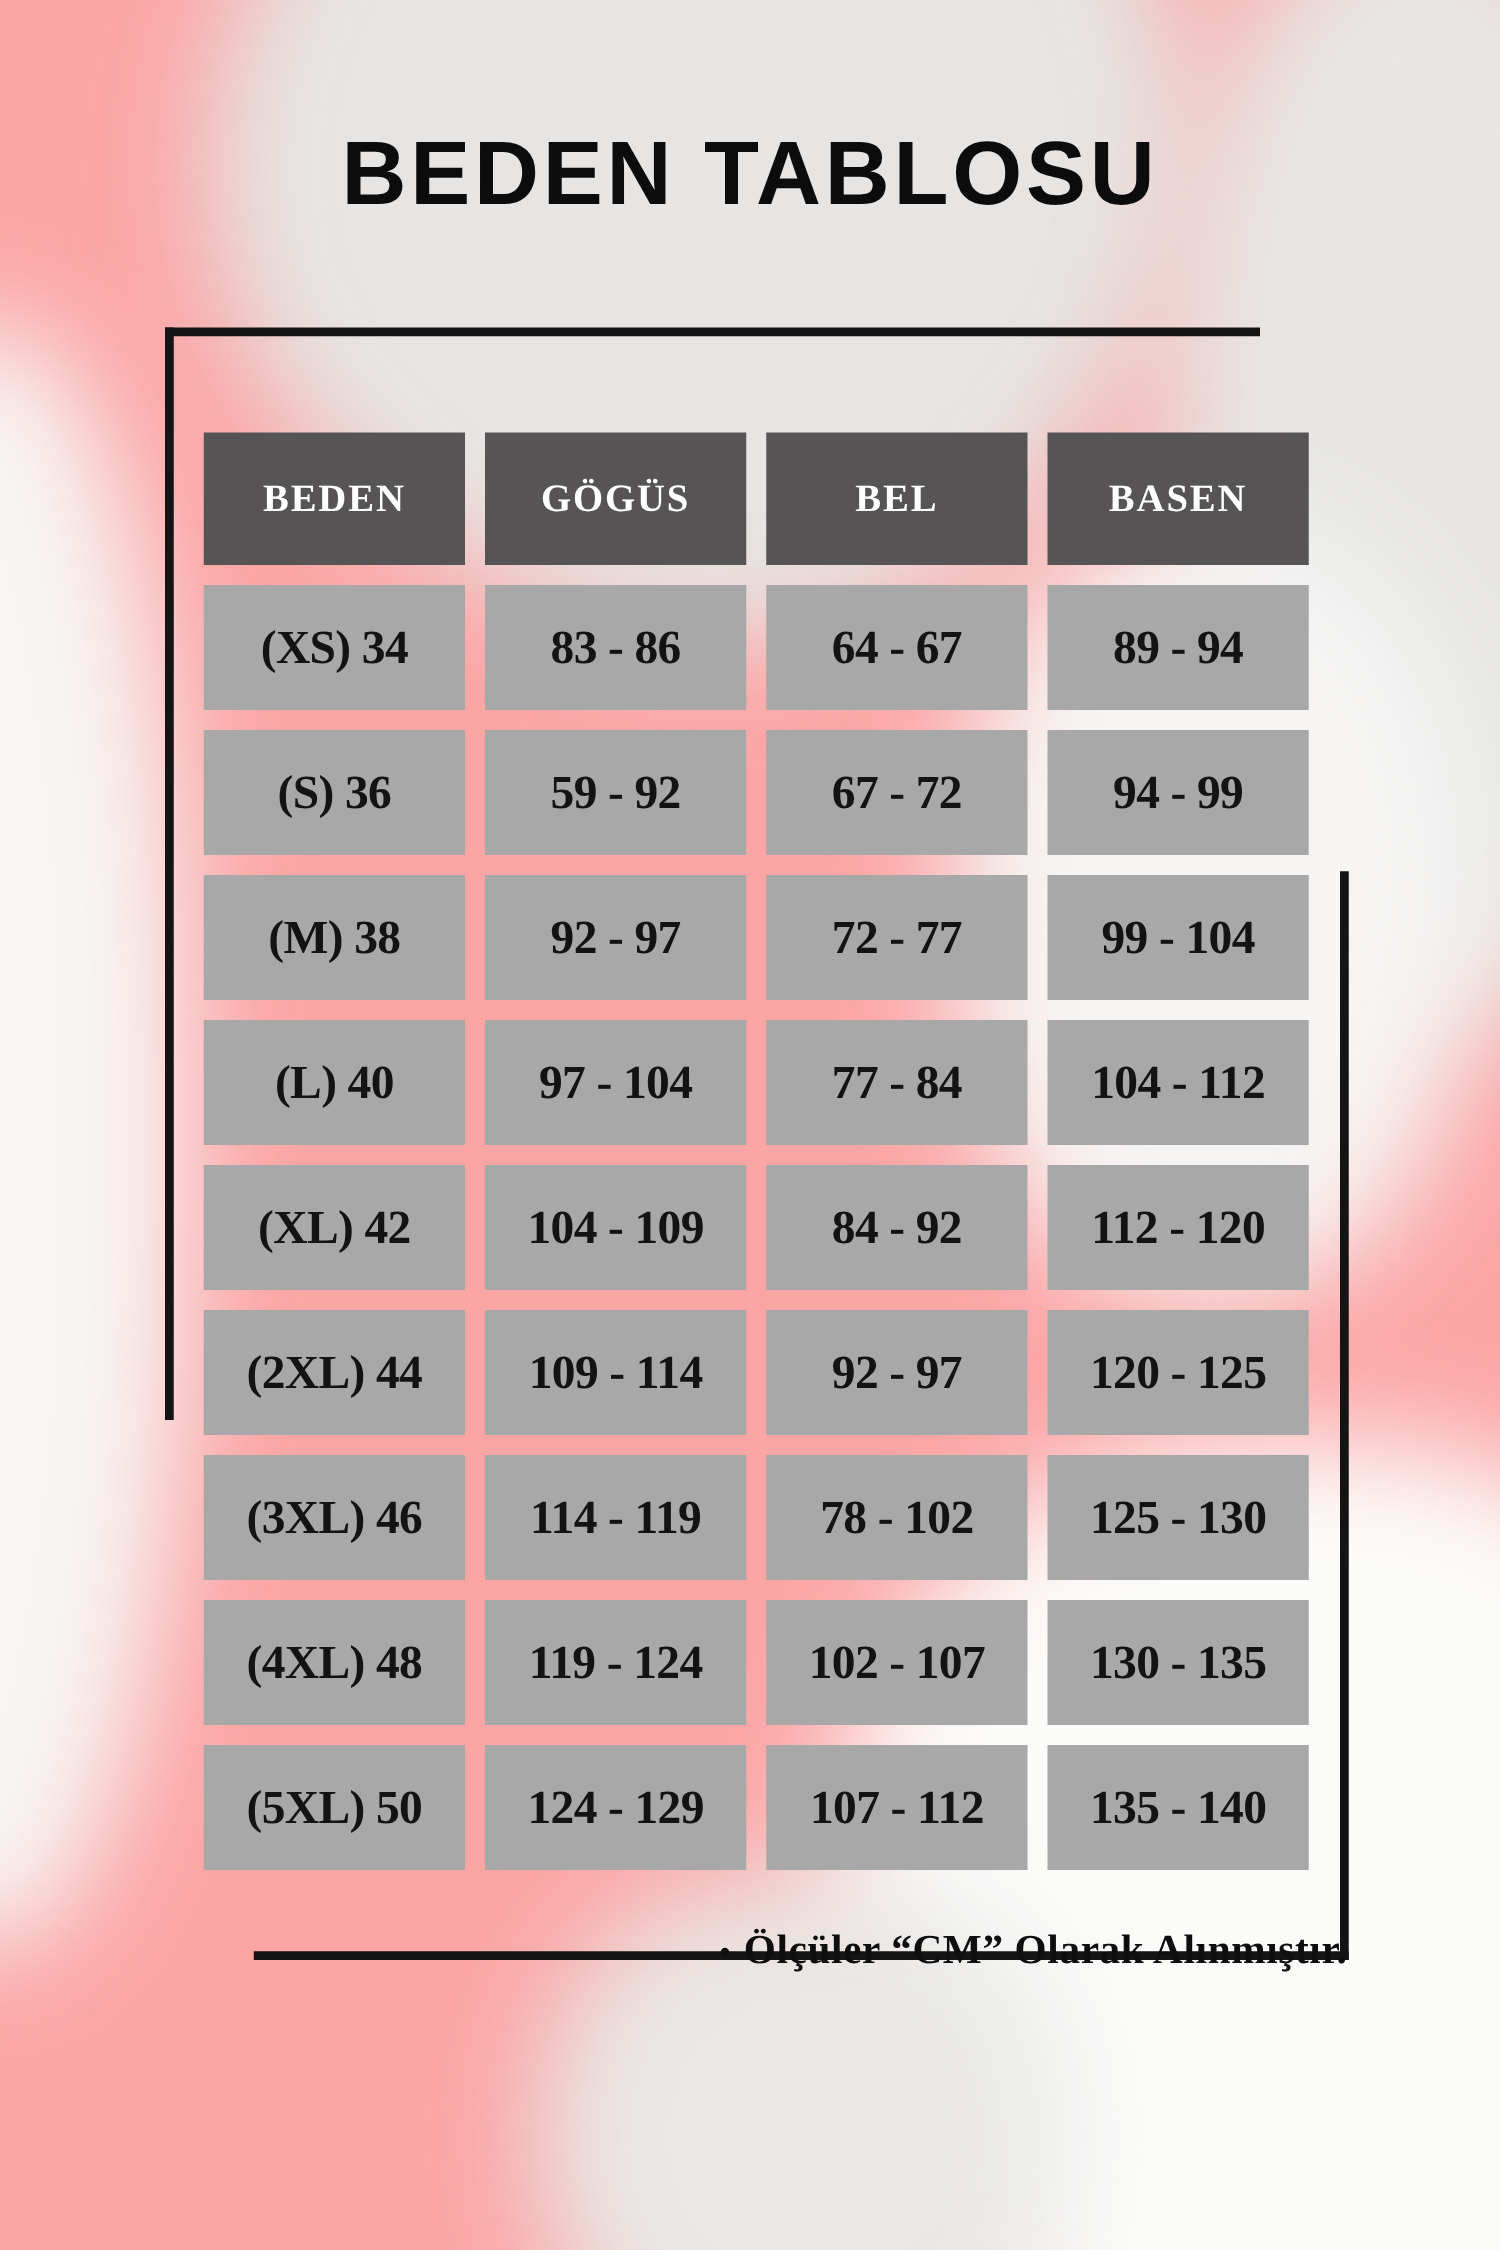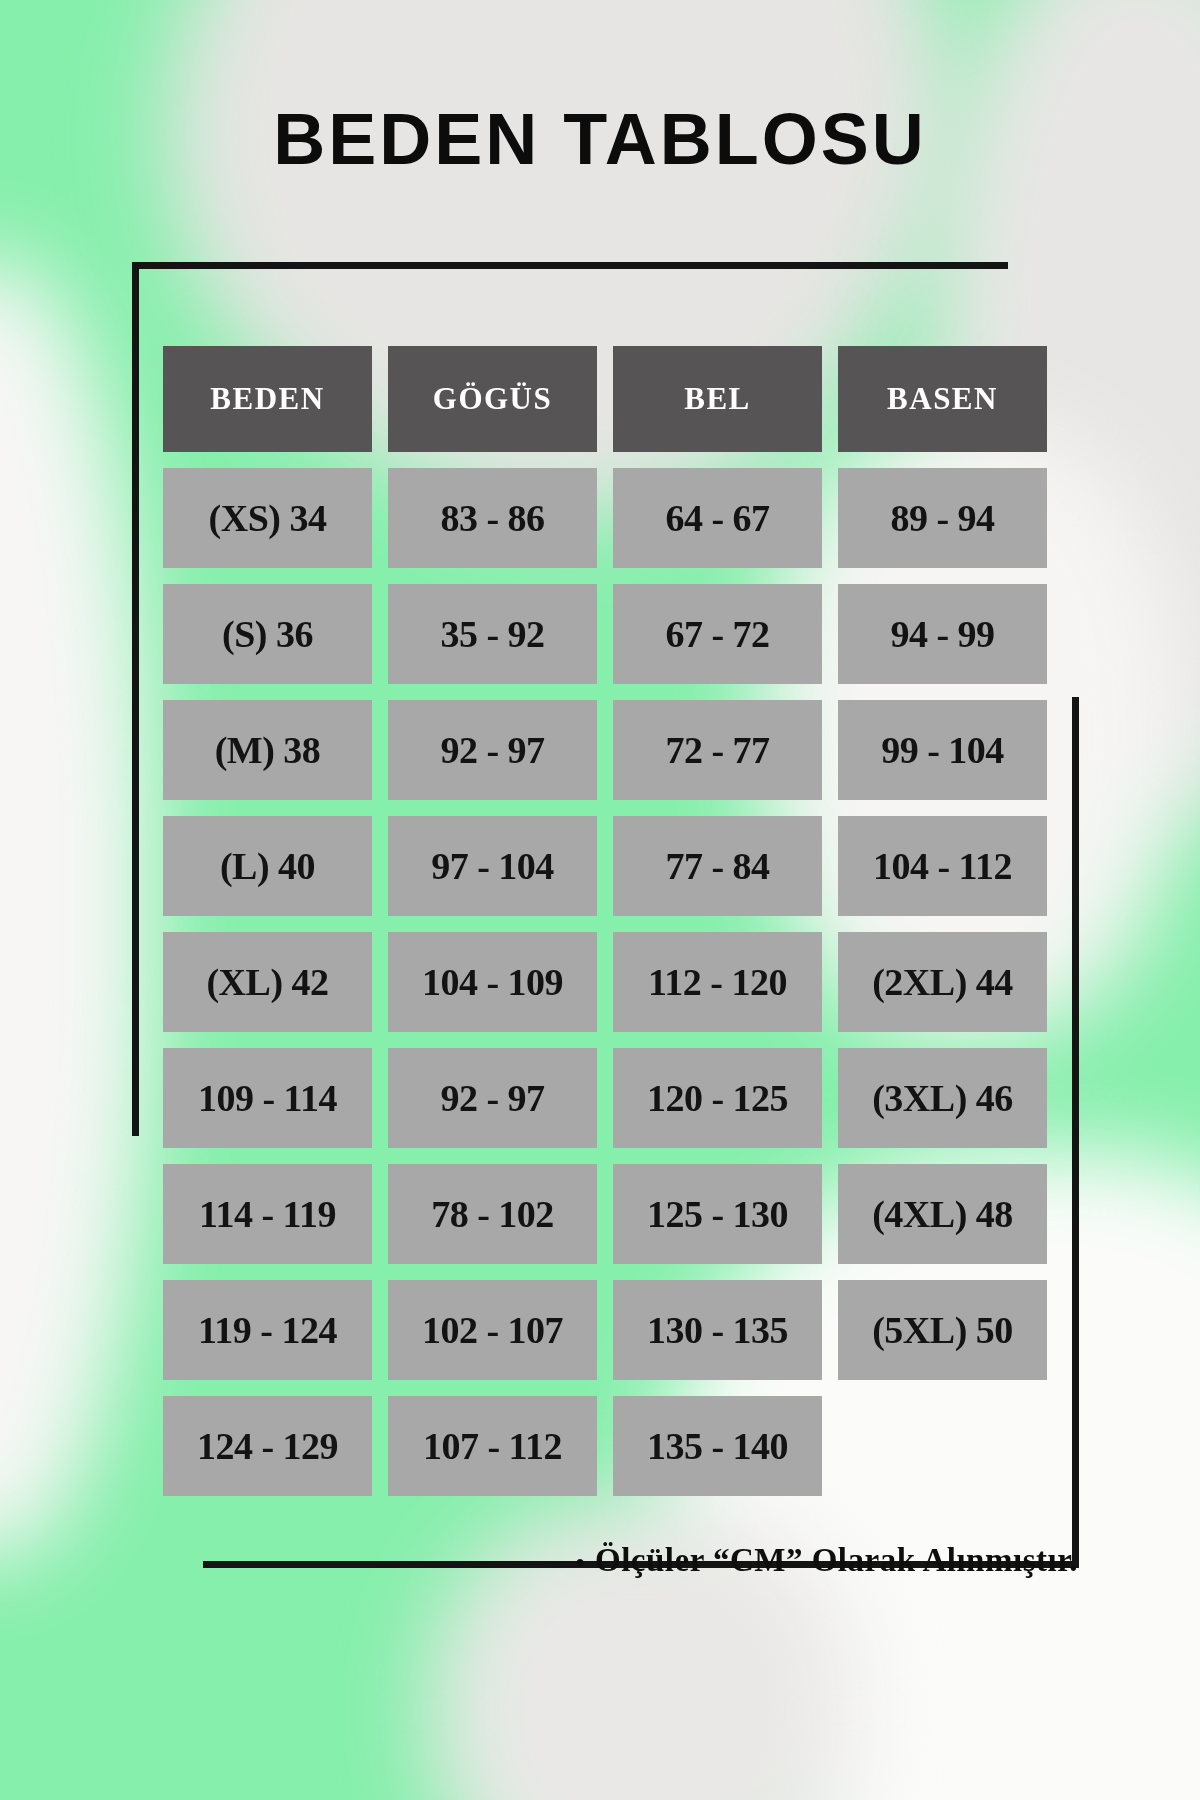--- a/index.html
+++ b/index.html
@@ -1,18 +1,18 @@
 <!DOCTYPE html>
 <html><head>
 <meta charset="utf-8">
 <style>
   html,body{margin:0;padding:0;background:#dddcda;}
   #canvas{
     position:relative;width:1200px;height:1800px;margin:0 auto;
-    background:#86efac;overflow:hidden;
+    background:#fca5a5;overflow:hidden;
     font-family:"Liberation Serif", serif;
   }
   
   .blob{position:absolute;filter:blur(45px);border-radius:45%;}
   .blob.b1{left:180px;top:-260px;width:760px;height:760px;background:#e6e5e3;transform:rotate(32deg);}
   .blob.b2{left:930px;top:-80px;width:420px;height:900px;background:#e7e6e4;}
   .blob.b3{left:660px;top:1150px;width:760px;height:780px;background:#fbfbfa;}
   .blob.b4{left:-180px;top:260px;width:330px;height:1300px;background:#f7f6f5;}
   .blob.b5{left:760px;top:420px;width:420px;height:620px;background:#f6f5f4;}
   .blob.b6{left:430px;top:1500px;width:420px;height:420px;background:#e9e8e6;}
@@ -80,33 +80,34 @@
   <div class="size-table">
       <div class="cell header">BEDEN</div>
       <div class="cell header">GÖGÜS</div>
       <div class="cell header">BEL</div>
       <div class="cell header">BASEN</div>
       <div class="cell data">(XS) 34</div>
       <div class="cell data">83 - 86</div>
       <div class="cell data">64 - 67</div>
       <div class="cell data">89 - 94</div>
       <div class="cell data">(S) 36</div>
-      <div class="cell data">35 - 92</div>
+      <div class="cell data">59 - 92</div>
       <div class="cell data">67 - 72</div>
       <div class="cell data">94 - 99</div>
       <div class="cell data">(M) 38</div>
       <div class="cell data">92 - 97</div>
       <div class="cell data">72 - 77</div>
       <div class="cell data">99 - 104</div>
       <div class="cell data">(L) 40</div>
       <div class="cell data">97 - 104</div>
       <div class="cell data">77 - 84</div>
       <div class="cell data">104 - 112</div>
       <div class="cell data">(XL) 42</div>
       <div class="cell data">104 - 109</div>
+      <div class="cell data">84 - 92</div>
       <div class="cell data">112 - 120</div>
       <div class="cell data">(2XL) 44</div>
       <div class="cell data">109 - 114</div>
       <div class="cell data">92 - 97</div>
       <div class="cell data">120 - 125</div>
       <div class="cell data">(3XL) 46</div>
       <div class="cell data">114 - 119</div>
       <div class="cell data">78 - 102</div>
       <div class="cell data">125 - 130</div>
       <div class="cell data">(4XL) 48</div>

